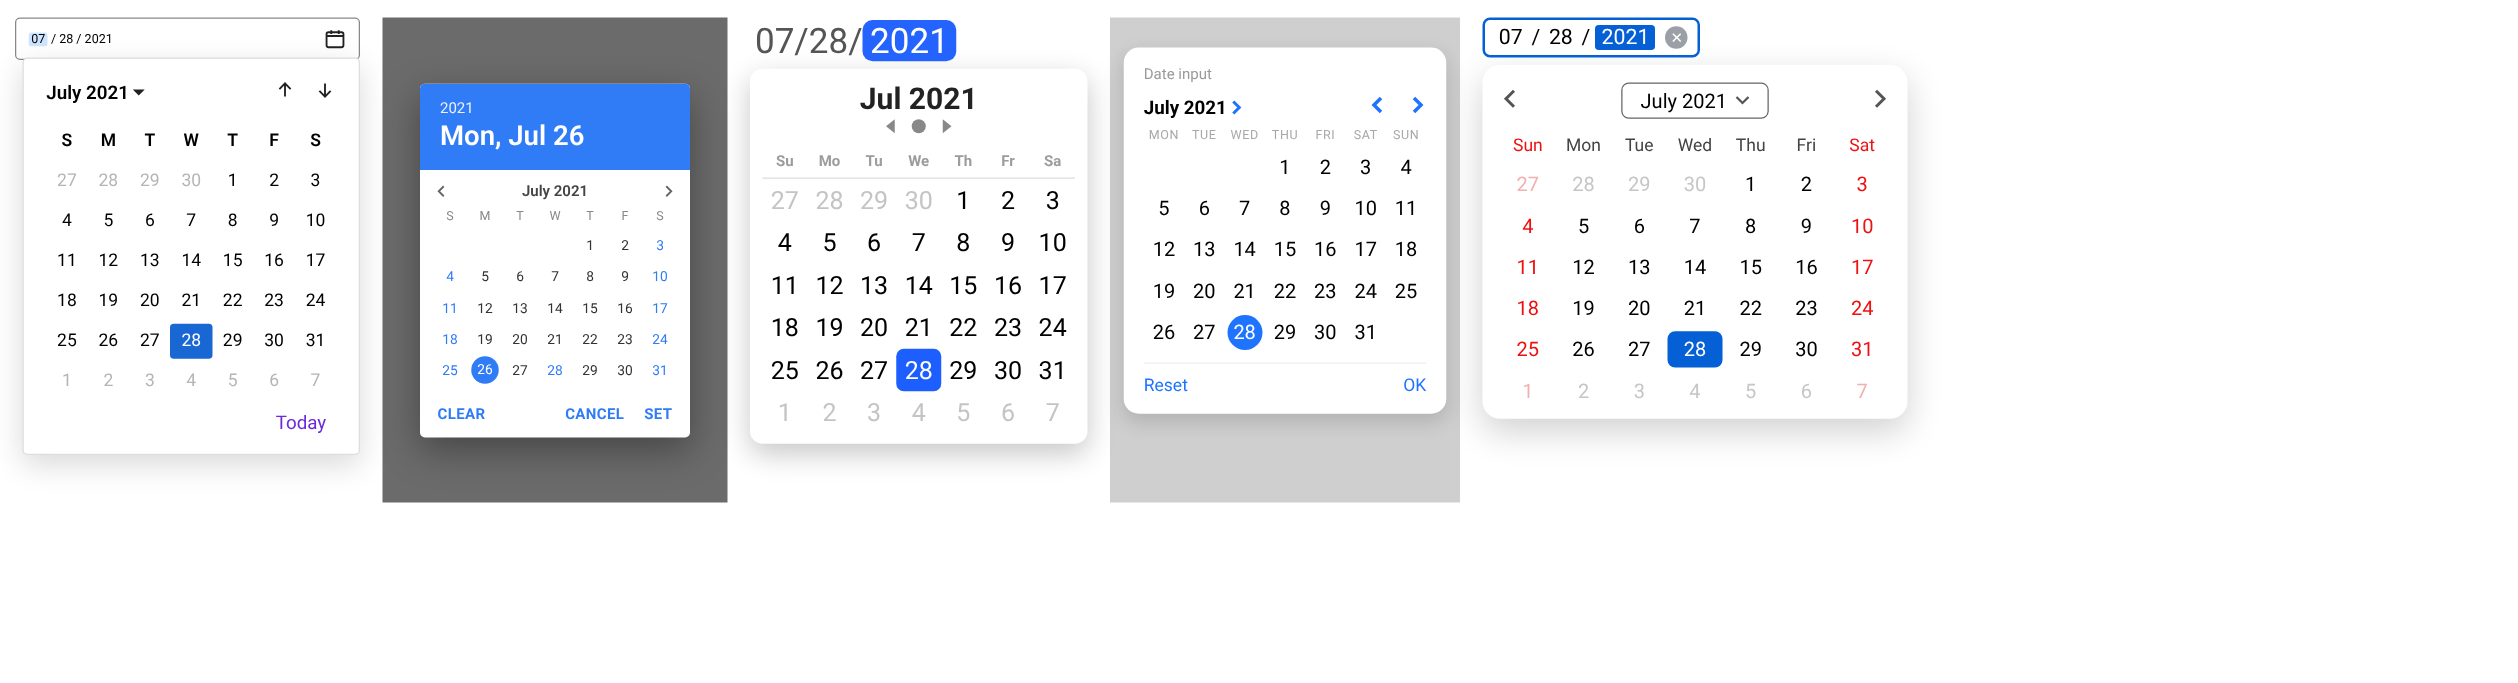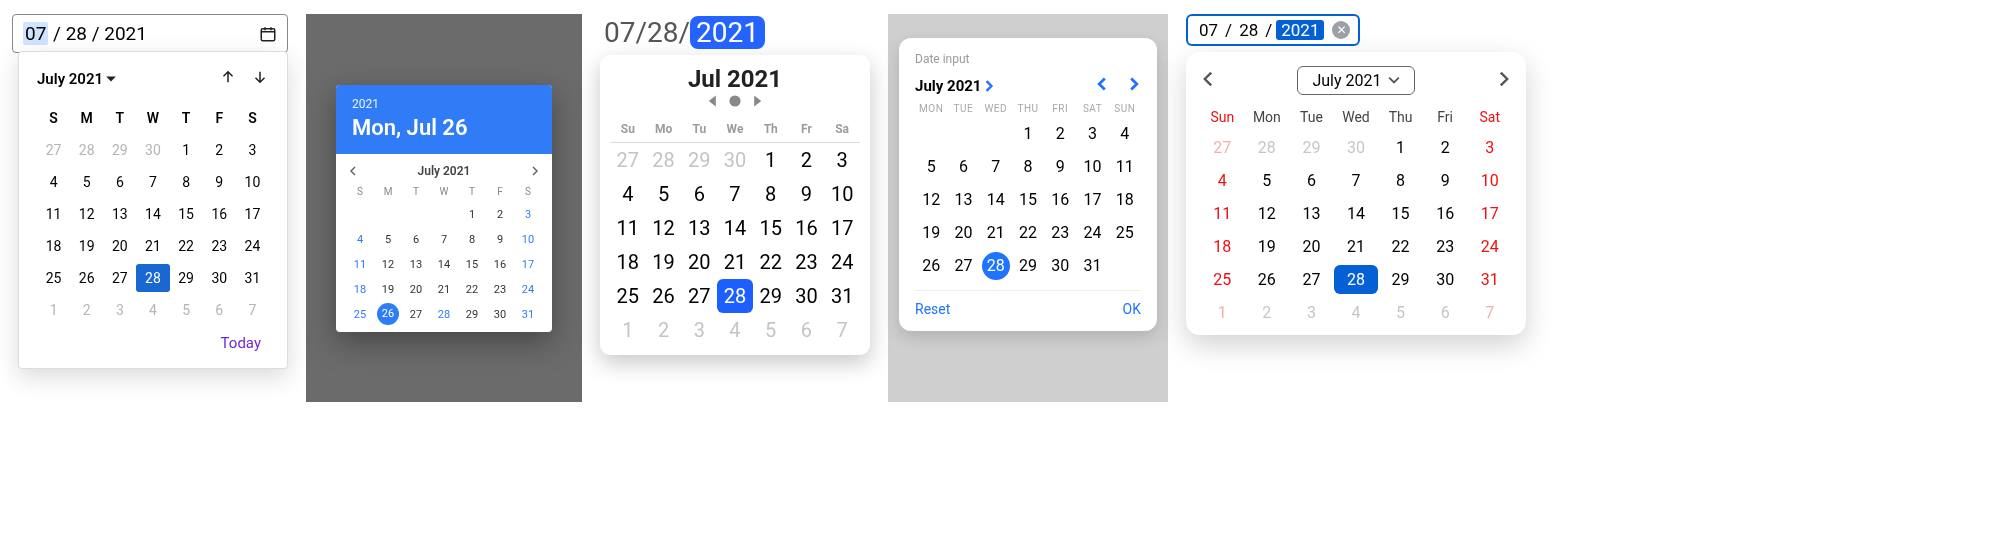--- a/index.html
+++ b/index.html
@@ -13,21 +13,21 @@
     align-items: flex-start;
   }
   .grid7 { display: grid; grid-template-columns: repeat(7, 1fr); }
   .svg-icon { display: inline-flex; align-items: center; justify-content: center; }
 
   
   .p1 { width: 276px; position: relative; }
   .p1-input {
     border: 1px solid #888; border-radius: 4px;
     padding: 7px 10px; display: flex; align-items: center; justify-content: space-between;
-    font-size: 19px; background: #fff;
+    font-size: 10px; background: #fff;
   }
   .p1-input .mm { background: #cfe4ff; padding: 0 2px; border-radius: 2px; }
   .p1-pop {
     position: relative; margin-top: -2px; margin-left: 6px;
     background: #fff; border: 1px solid #ddd; border-radius: 4px;
     box-shadow: 0 8px 24px rgba(0,0,0,.15);
     padding: 16px 18px 10px;
   }
   .p1-head { display: flex; align-items: center; justify-content: space-between; margin-bottom: 14px; }
   .p1-title { font-weight: 600; font-size: 15px; display: flex; align-items: center; gap: 2px; }
@@ -274,20 +274,27 @@
         <div class="d">23</div>
         <div class="d blue">24</div>
         <div class="d blue">25</div>
         <div class="d sel">26</div>
         <div class="d">27</div>
         <div class="d blue">28</div>
         <div class="d">29</div>
         <div class="d">30</div>
         <div class="d blue">31</div>
       </div>
+    <div class="p2-actions">
+      <span class="l">CLEAR</span>
+      <span class="r">
+        <span class="l">CANCEL</span>
+        <span class="l">SET</span>
+      </span>
+    </div>
   </div>
 </div>
 
 <div class="p3">
   <div class="p3-input">
     <span>07</span>
       <span>/</span>
       <span>28</span>
       <span>/</span>
       <span class="yy">2021</span>

